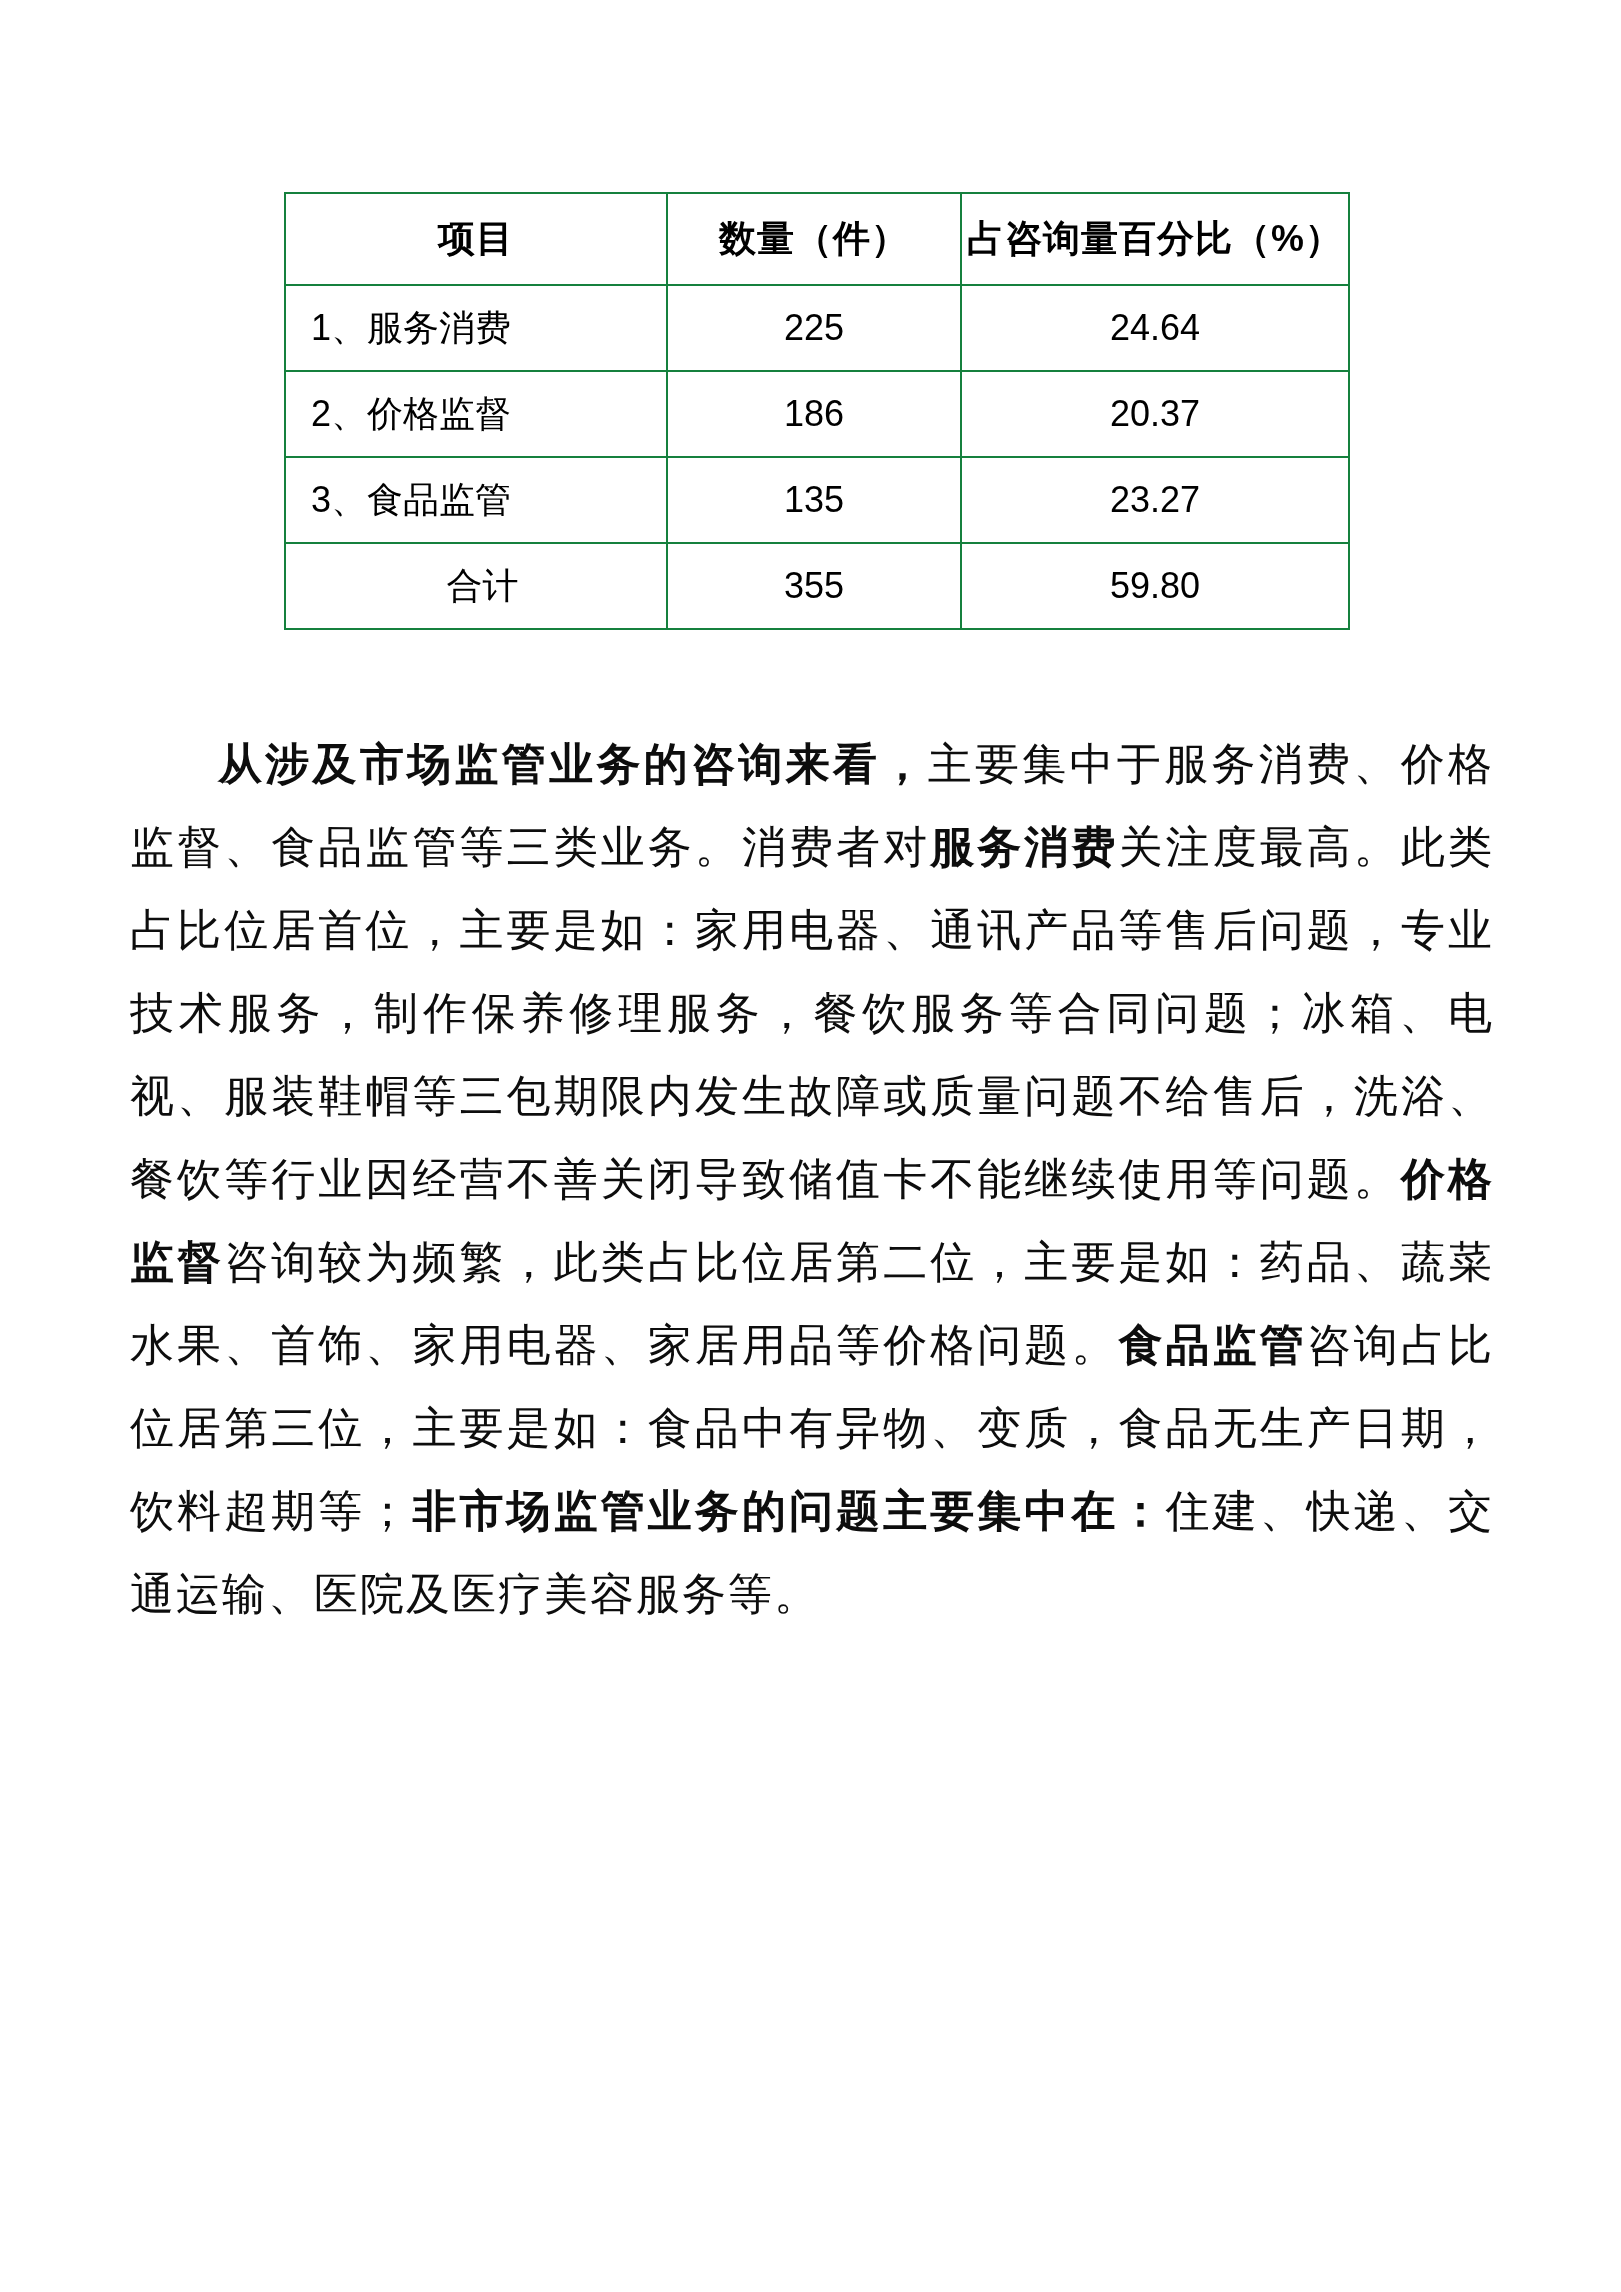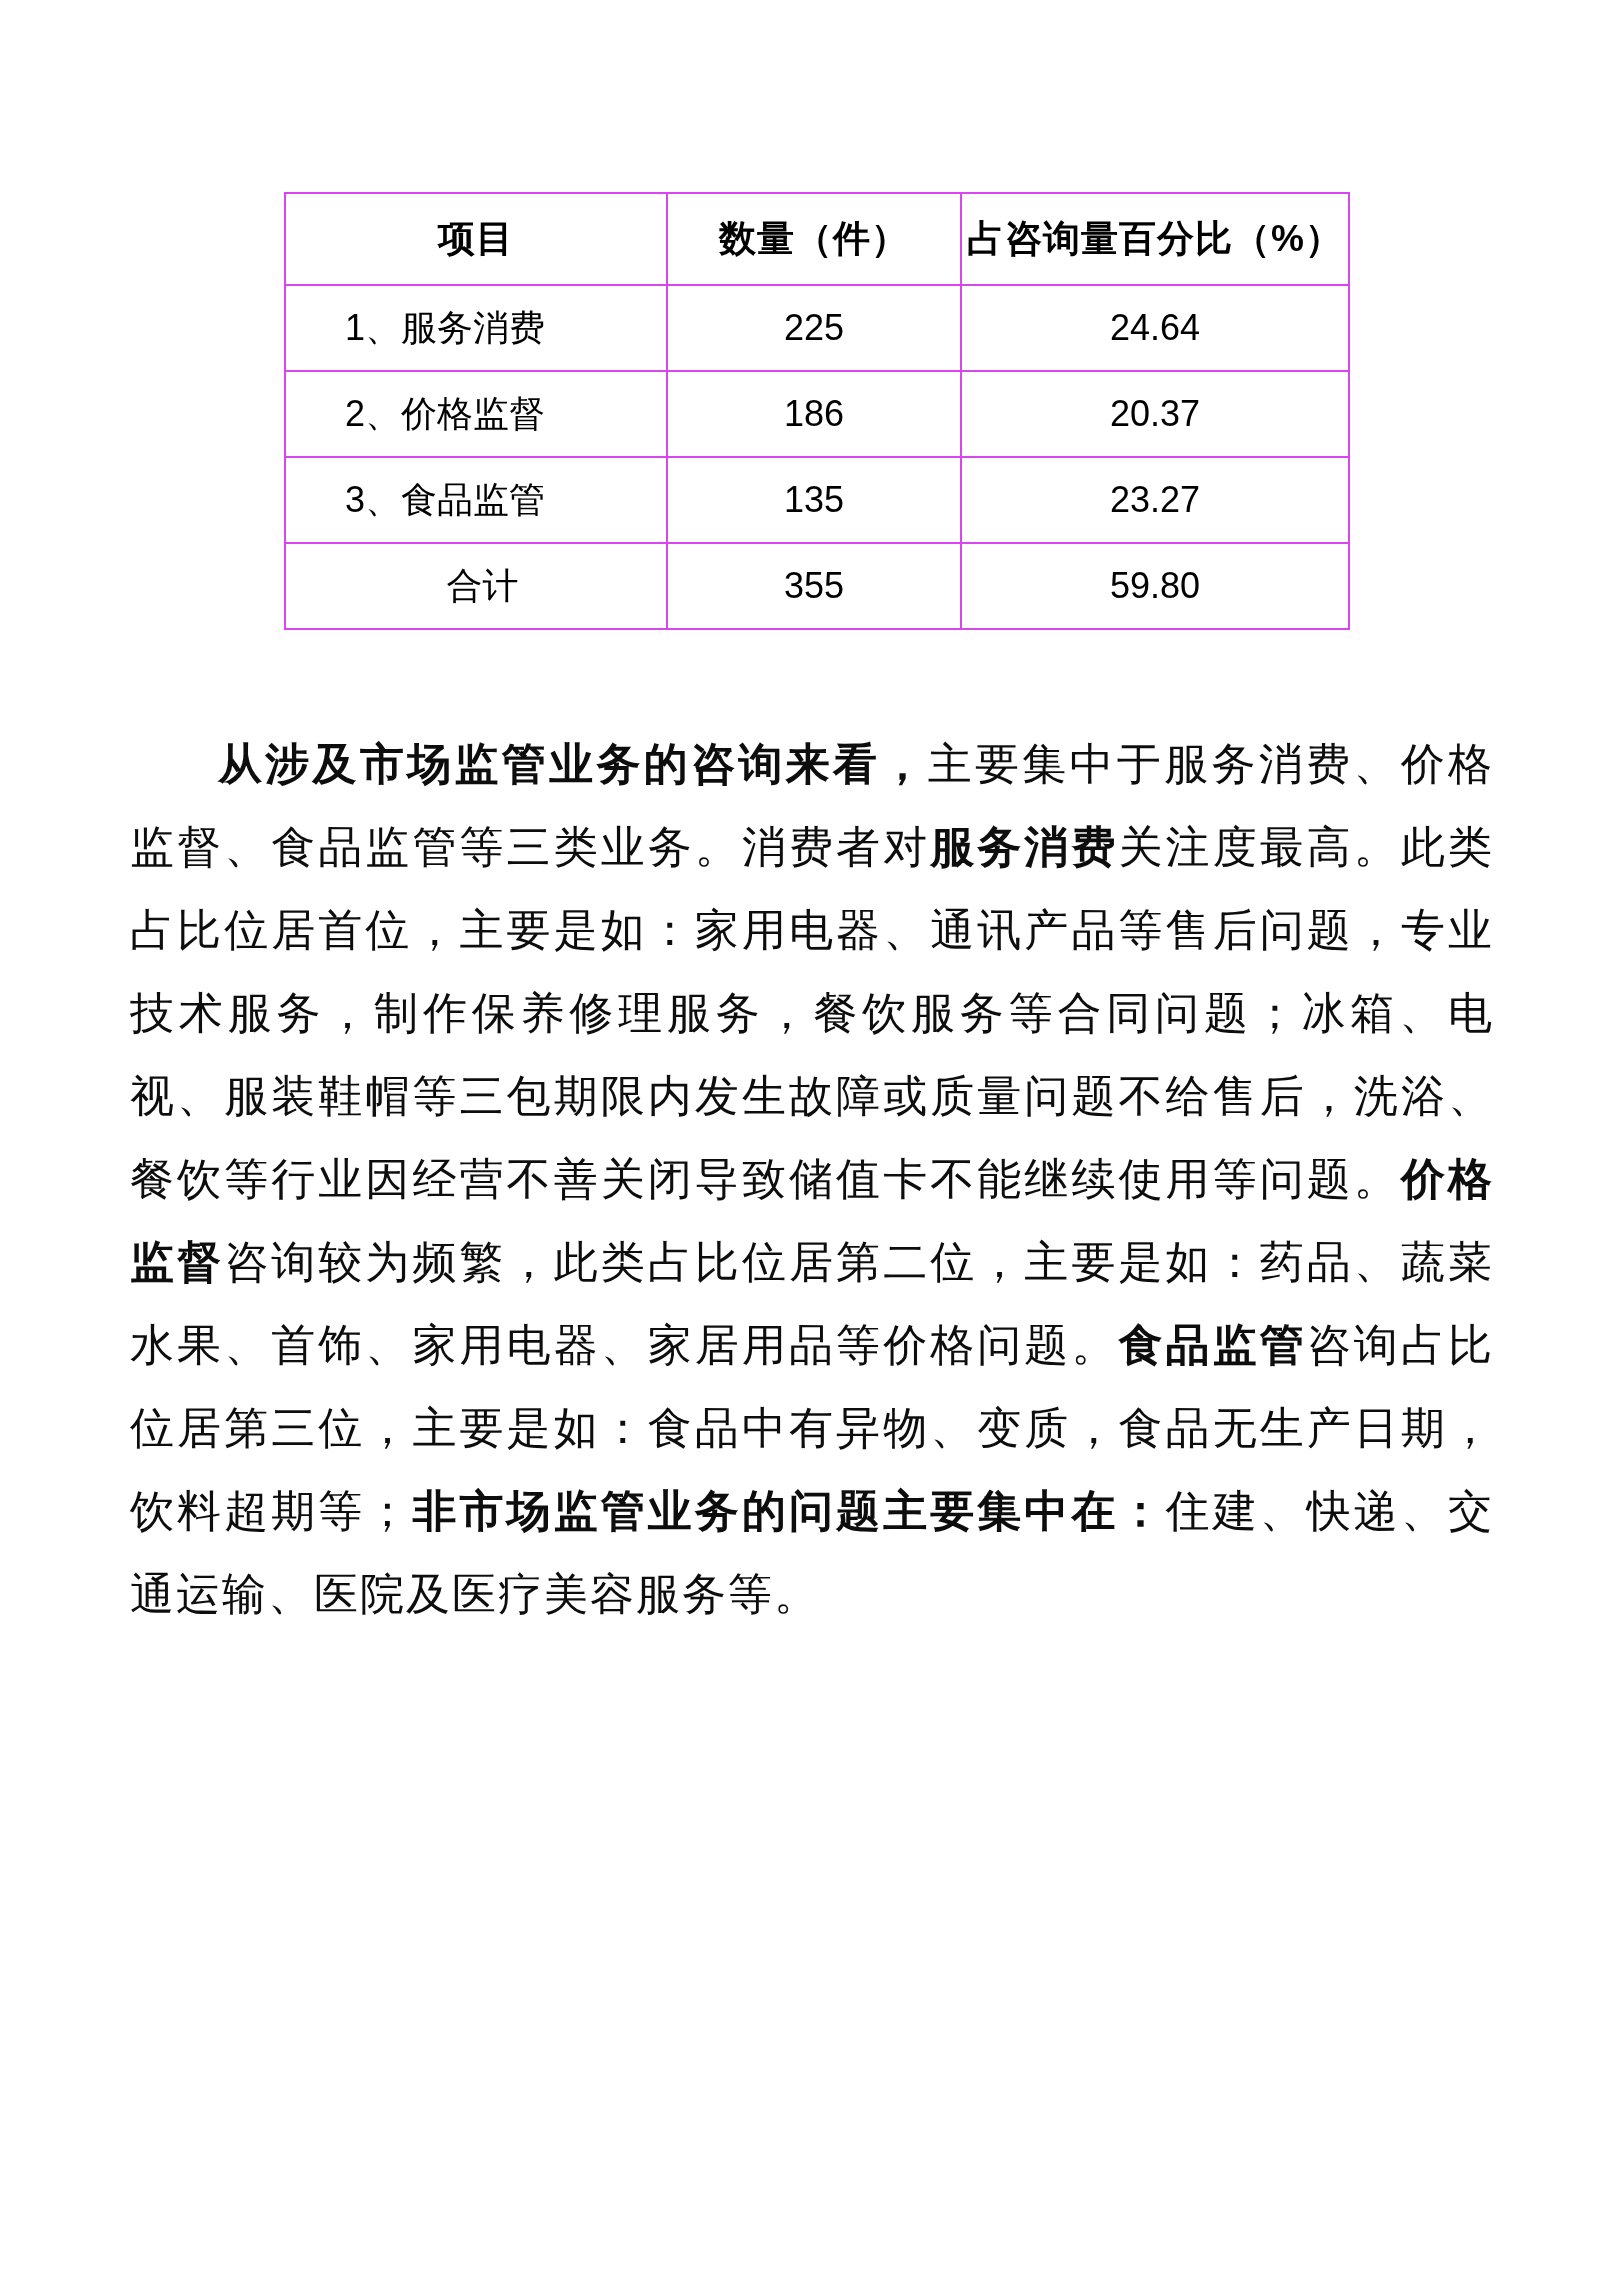--- a/index.html
+++ b/index.html
@@ -18,42 +18,42 @@
     left: 284px;
     top: 192px;
     width: 1064px;
     border-collapse: collapse;
     table-layout: fixed;
   }
   .consult-table col.c1 { width: 382px; }
   .consult-table col.c2 { width: 294px; }
   .consult-table col.c3 { width: 388px; }
   .consult-table th, .consult-table td {
-    border: 2px solid #d946ef;
+    border: 2px solid #15803d;
     vertical-align: middle;
     text-align: center;
     background: #ffffff;
   }
   .consult-table thead th {
     height: 92px;
     font-size: 37px;
     font-weight: bold;
     border-bottom-width: 2.9px;
     letter-spacing: 1px;
   }
   .consult-table tbody td {
     height: 86px;
     font-size: 36px;
     font-weight: normal;
     border-bottom-width: 2.9px;
     text-align: center;
   }
   .consult-table td.item {
     text-align: left;
-    padding-left: 59px;
+    padding-left: 25px;
   }
   .consult-table td.item-center {
     text-align: center;
     padding-left: 13px;
   }
   .body-paragraph {
     position: absolute;
     left: 130px;
     top: 723px;
     width: 1364px;

